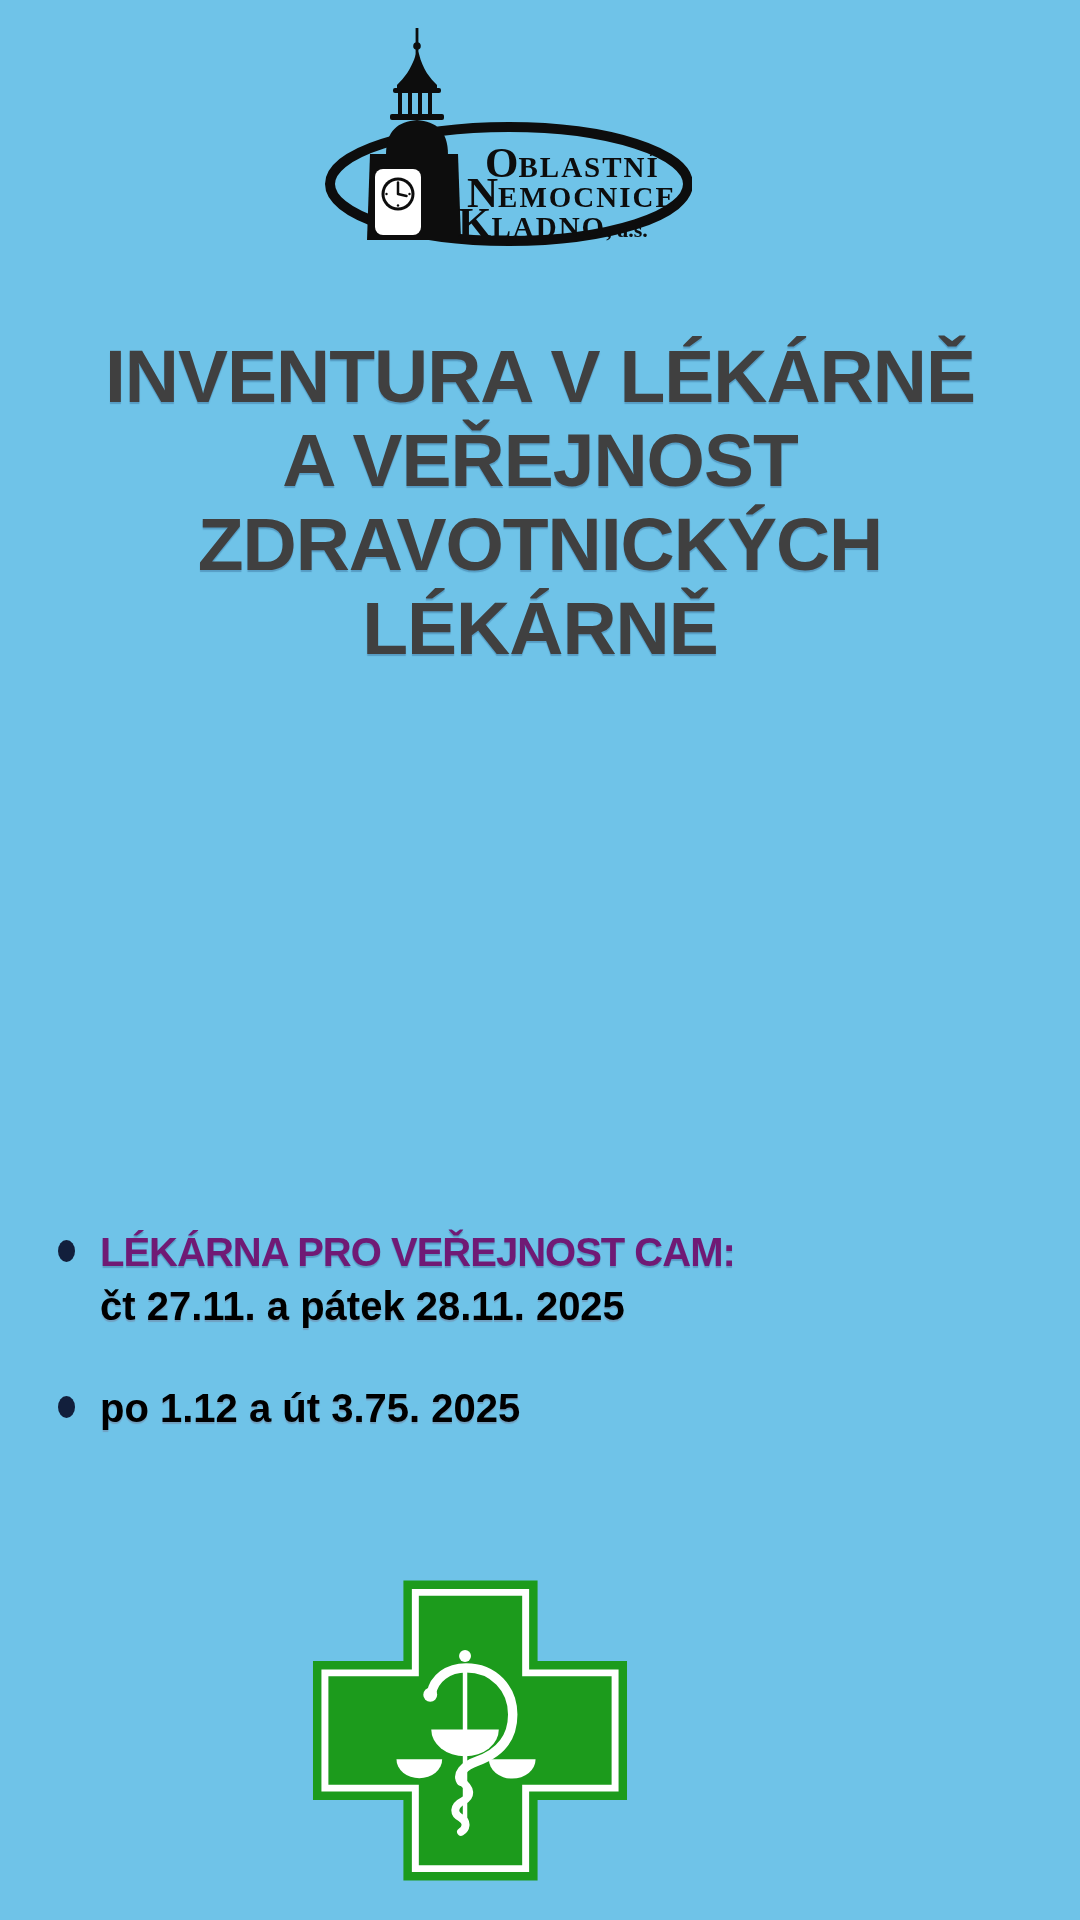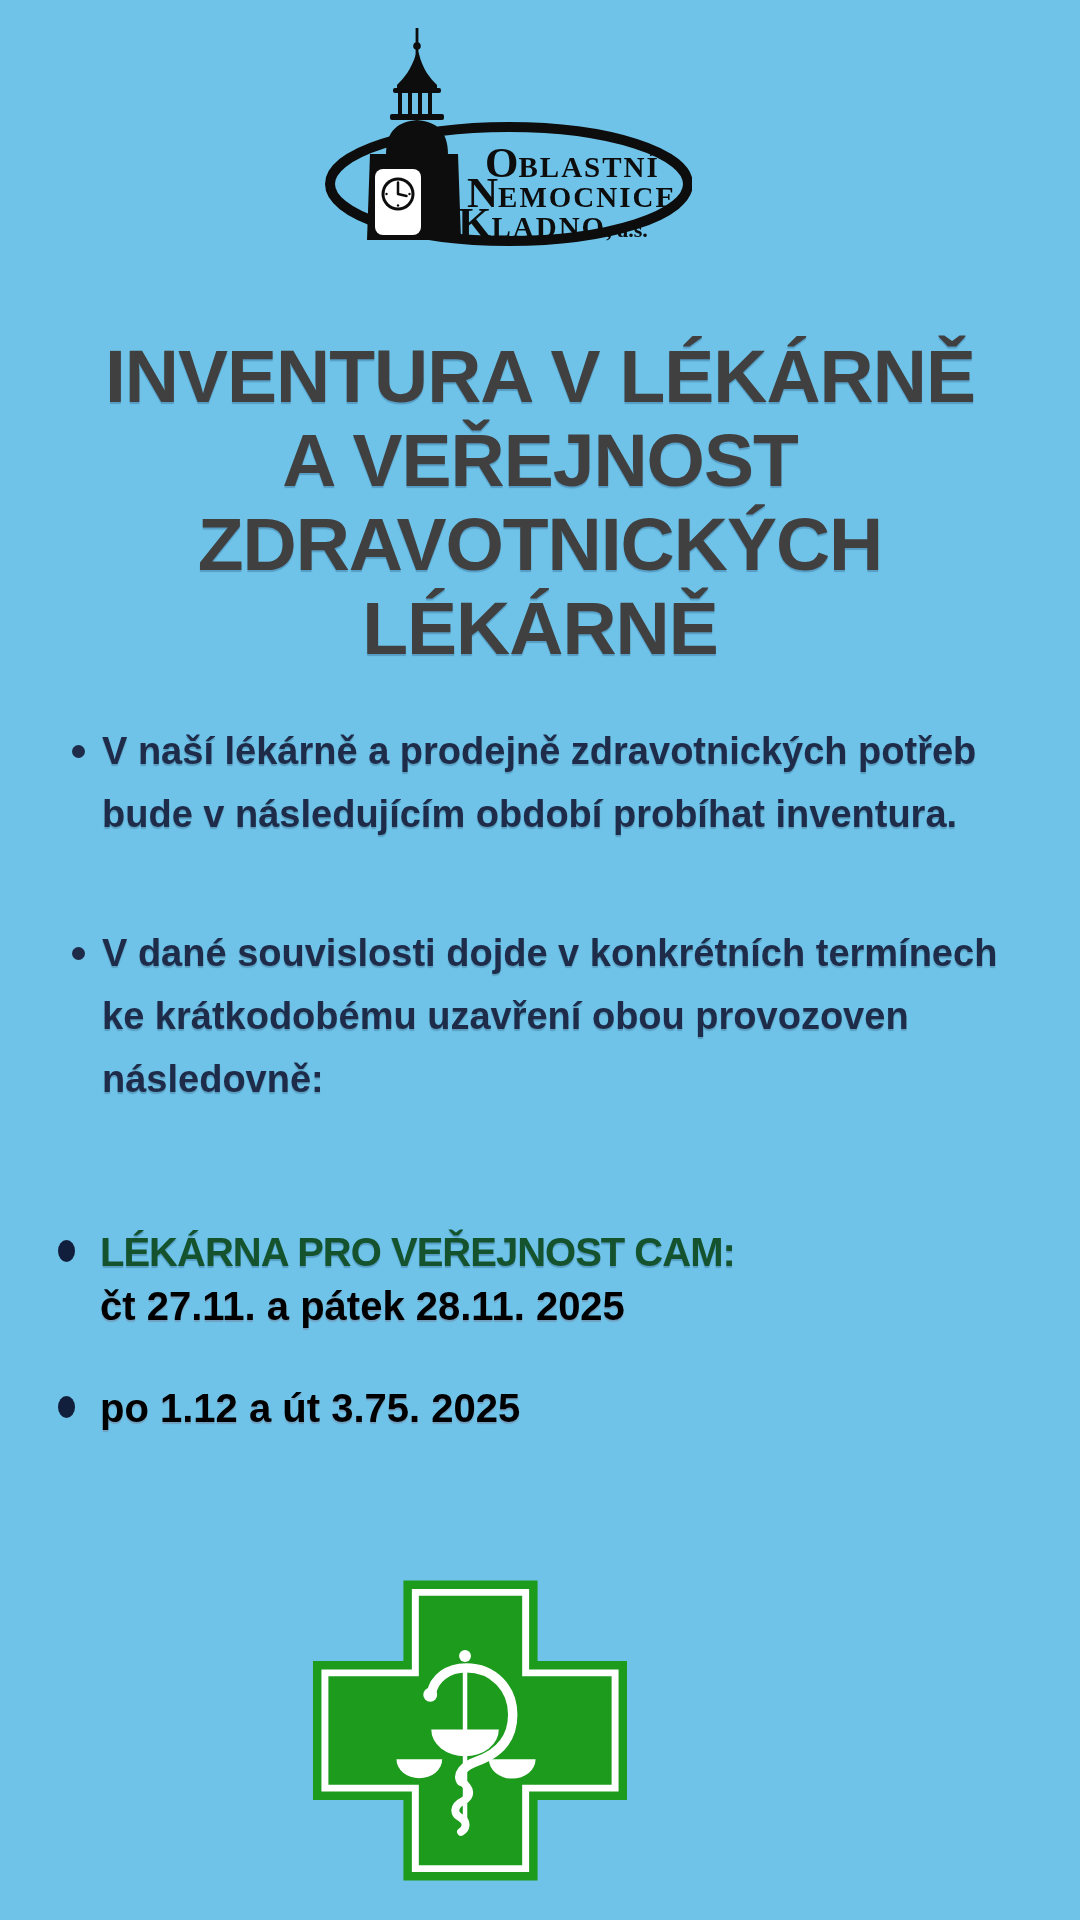--- a/index.html
+++ b/index.html
@@ -39,21 +39,21 @@
   .closures{
     position:absolute;left:56px;right:38px;top:1226px;
     margin:0;padding:0;list-style:none;
   }
   .closures li{position:relative;padding-left:44px;margin:0 0 50px 0;}
   .closures li::before{
     content:"";position:absolute;left:2px;top:14px;
     width:17px;height:22px;border-radius:50%;background:#121f3c;
   }
   .closure-heading{
-    color:#14532d;font-size:40px;line-height:52px;font-weight:700;
+    color:#701a75;font-size:40px;line-height:52px;font-weight:700;
     letter-spacing:-1px;max-width:660px;
     text-shadow:0 2px 1px rgba(13,43,90,0.25);
   }
   .closure-dates{
     color:#000000;font-size:40px;line-height:52px;font-weight:700;
     margin-top:2px;
     text-shadow:0 2px 1px rgba(120,10,20,0.18);
   }
   
   .cross{position:absolute;left:311px;top:1578px;width:318px;height:305px;}
@@ -93,28 +93,20 @@
     </g>
   </svg>
 
   <h1 class="title">
     <span class="tline">INVENTURA V LÉKÁRNĚ</span>
     <span class="tline">A VEŘEJNOST</span>
     <span class="tline">ZDRAVOTNICKÝCH</span>
     <span class="tline">LÉKÁRNĚ</span>
   </h1>
 
-  <ul class="bullets">
-    <li>
-      <span>V naší lékárně a prodejně zdravotnických potřeb bude v následujícím období probíhat inventura.</span>
-    </li>
-    <li>
-      <span>V dané souvislosti dojde v konkrétních termínech ke krátkodobému uzavření obou provozoven následovně:</span>
-    </li>
-  </ul>
 
   <ul class="closures">
     <li>
       <div class="closure-heading">LÉKÁRNA PRO VEŘEJNOST CAM:</div>
       <div class="closure-dates">čt 27.11. a pátek 28.11. 2025</div>
     </li>
     <li>
       <div class="closure-dates">po 1.12 a út 3.75. 2025</div>
     </li>
   </ul>

